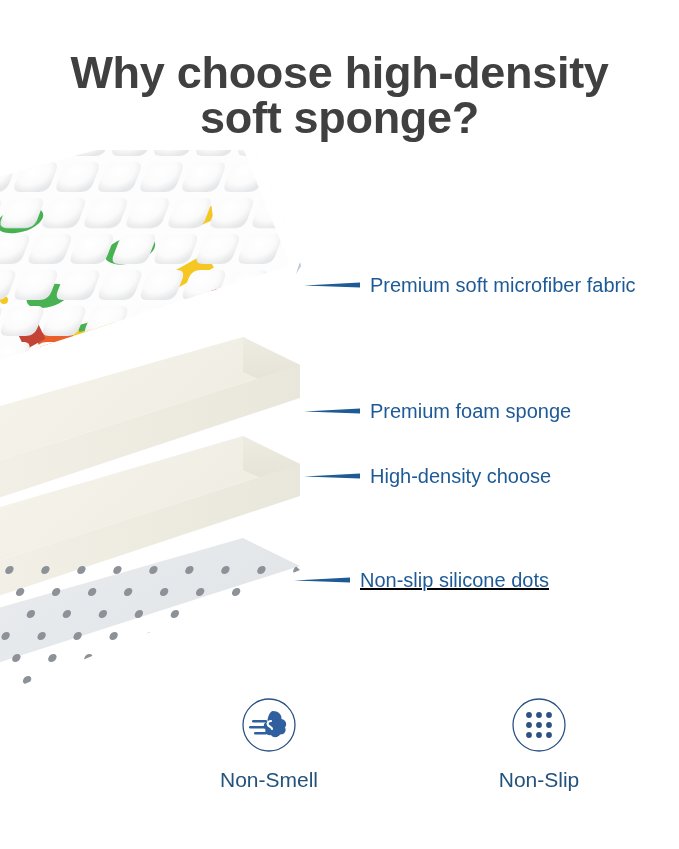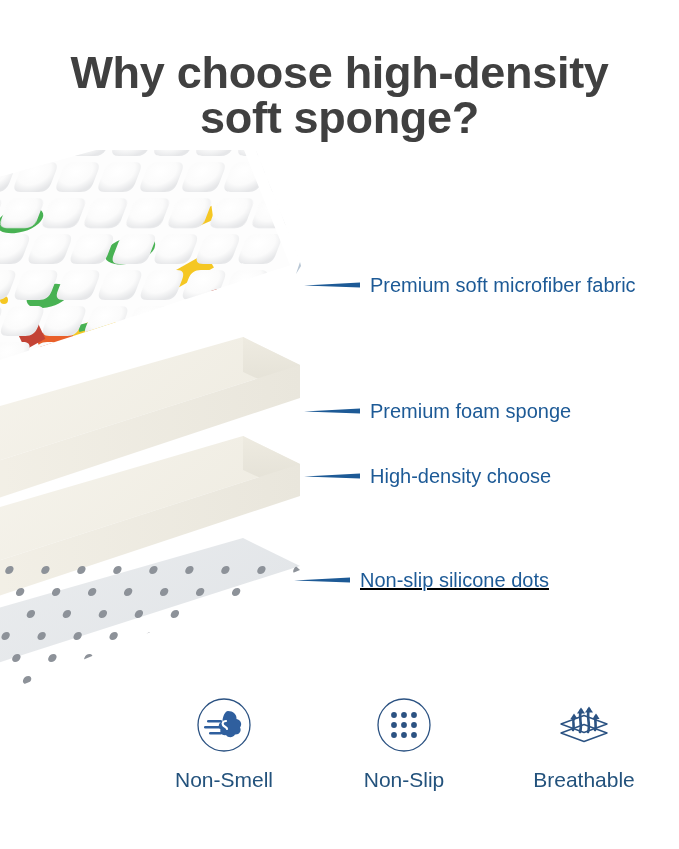--- a/index.html
+++ b/index.html
@@ -479,36 +479,15 @@
           <circle cx="28" cy="28" r="2.9"></circle>
           <circle cx="38" cy="28" r="2.9"></circle>
         <circle cx="18" cy="38" r="2.9"></circle>
           <circle cx="28" cy="38" r="2.9"></circle>
           <circle cx="38" cy="38" r="2.9"></circle>
       </g>
     </svg>
     <span class="feature-label">Non-Slip</span>
   </div>
 
-  <div class="feature">
-    <svg class="feature-icon" viewBox="0 0 56 56">
-      <g fill="none" stroke="#2b5282" stroke-width="1.4" stroke-linejoin="round">
-        <path d="M28,44.5 L5,36 L28,27.5 L51,36 Z"></path>
-        <path d="M28,35.5 L5,27 L28,18.5 L51,27 Z"></path>
-      </g>
-      <g fill="none" stroke="#2b5282" stroke-width="2.6" stroke-linecap="round">
-        <path d="M17,33 c2,-5 -1,-8 1,-12"></path>
-        <path d="M24,35 c3,-8 -2,-13 1,-22"></path>
-        <path d="M32,35 c3,-8 -2,-14 1,-23"></path>
-        <path d="M39,33 c2,-6 -1,-9 1,-14"></path>
-      </g>
-      <g fill="#2b5282">
-        <path d="M18,16.5 l-3.6,5.4 l7.2,0 Z"></path>
-        <path d="M25,10.5 l-4,6 l8,0 Z"></path>
-        <path d="M33,9.5 l-4,6 l8,0 Z"></path>
-        <path d="M40,16.5 l-3.6,5.4 l7.2,0 Z"></path>
-      </g>
-    </svg>
-    <span class="feature-label">Breathable</span>
-  </div>
 
 
 </div>
 
 </body></html>

